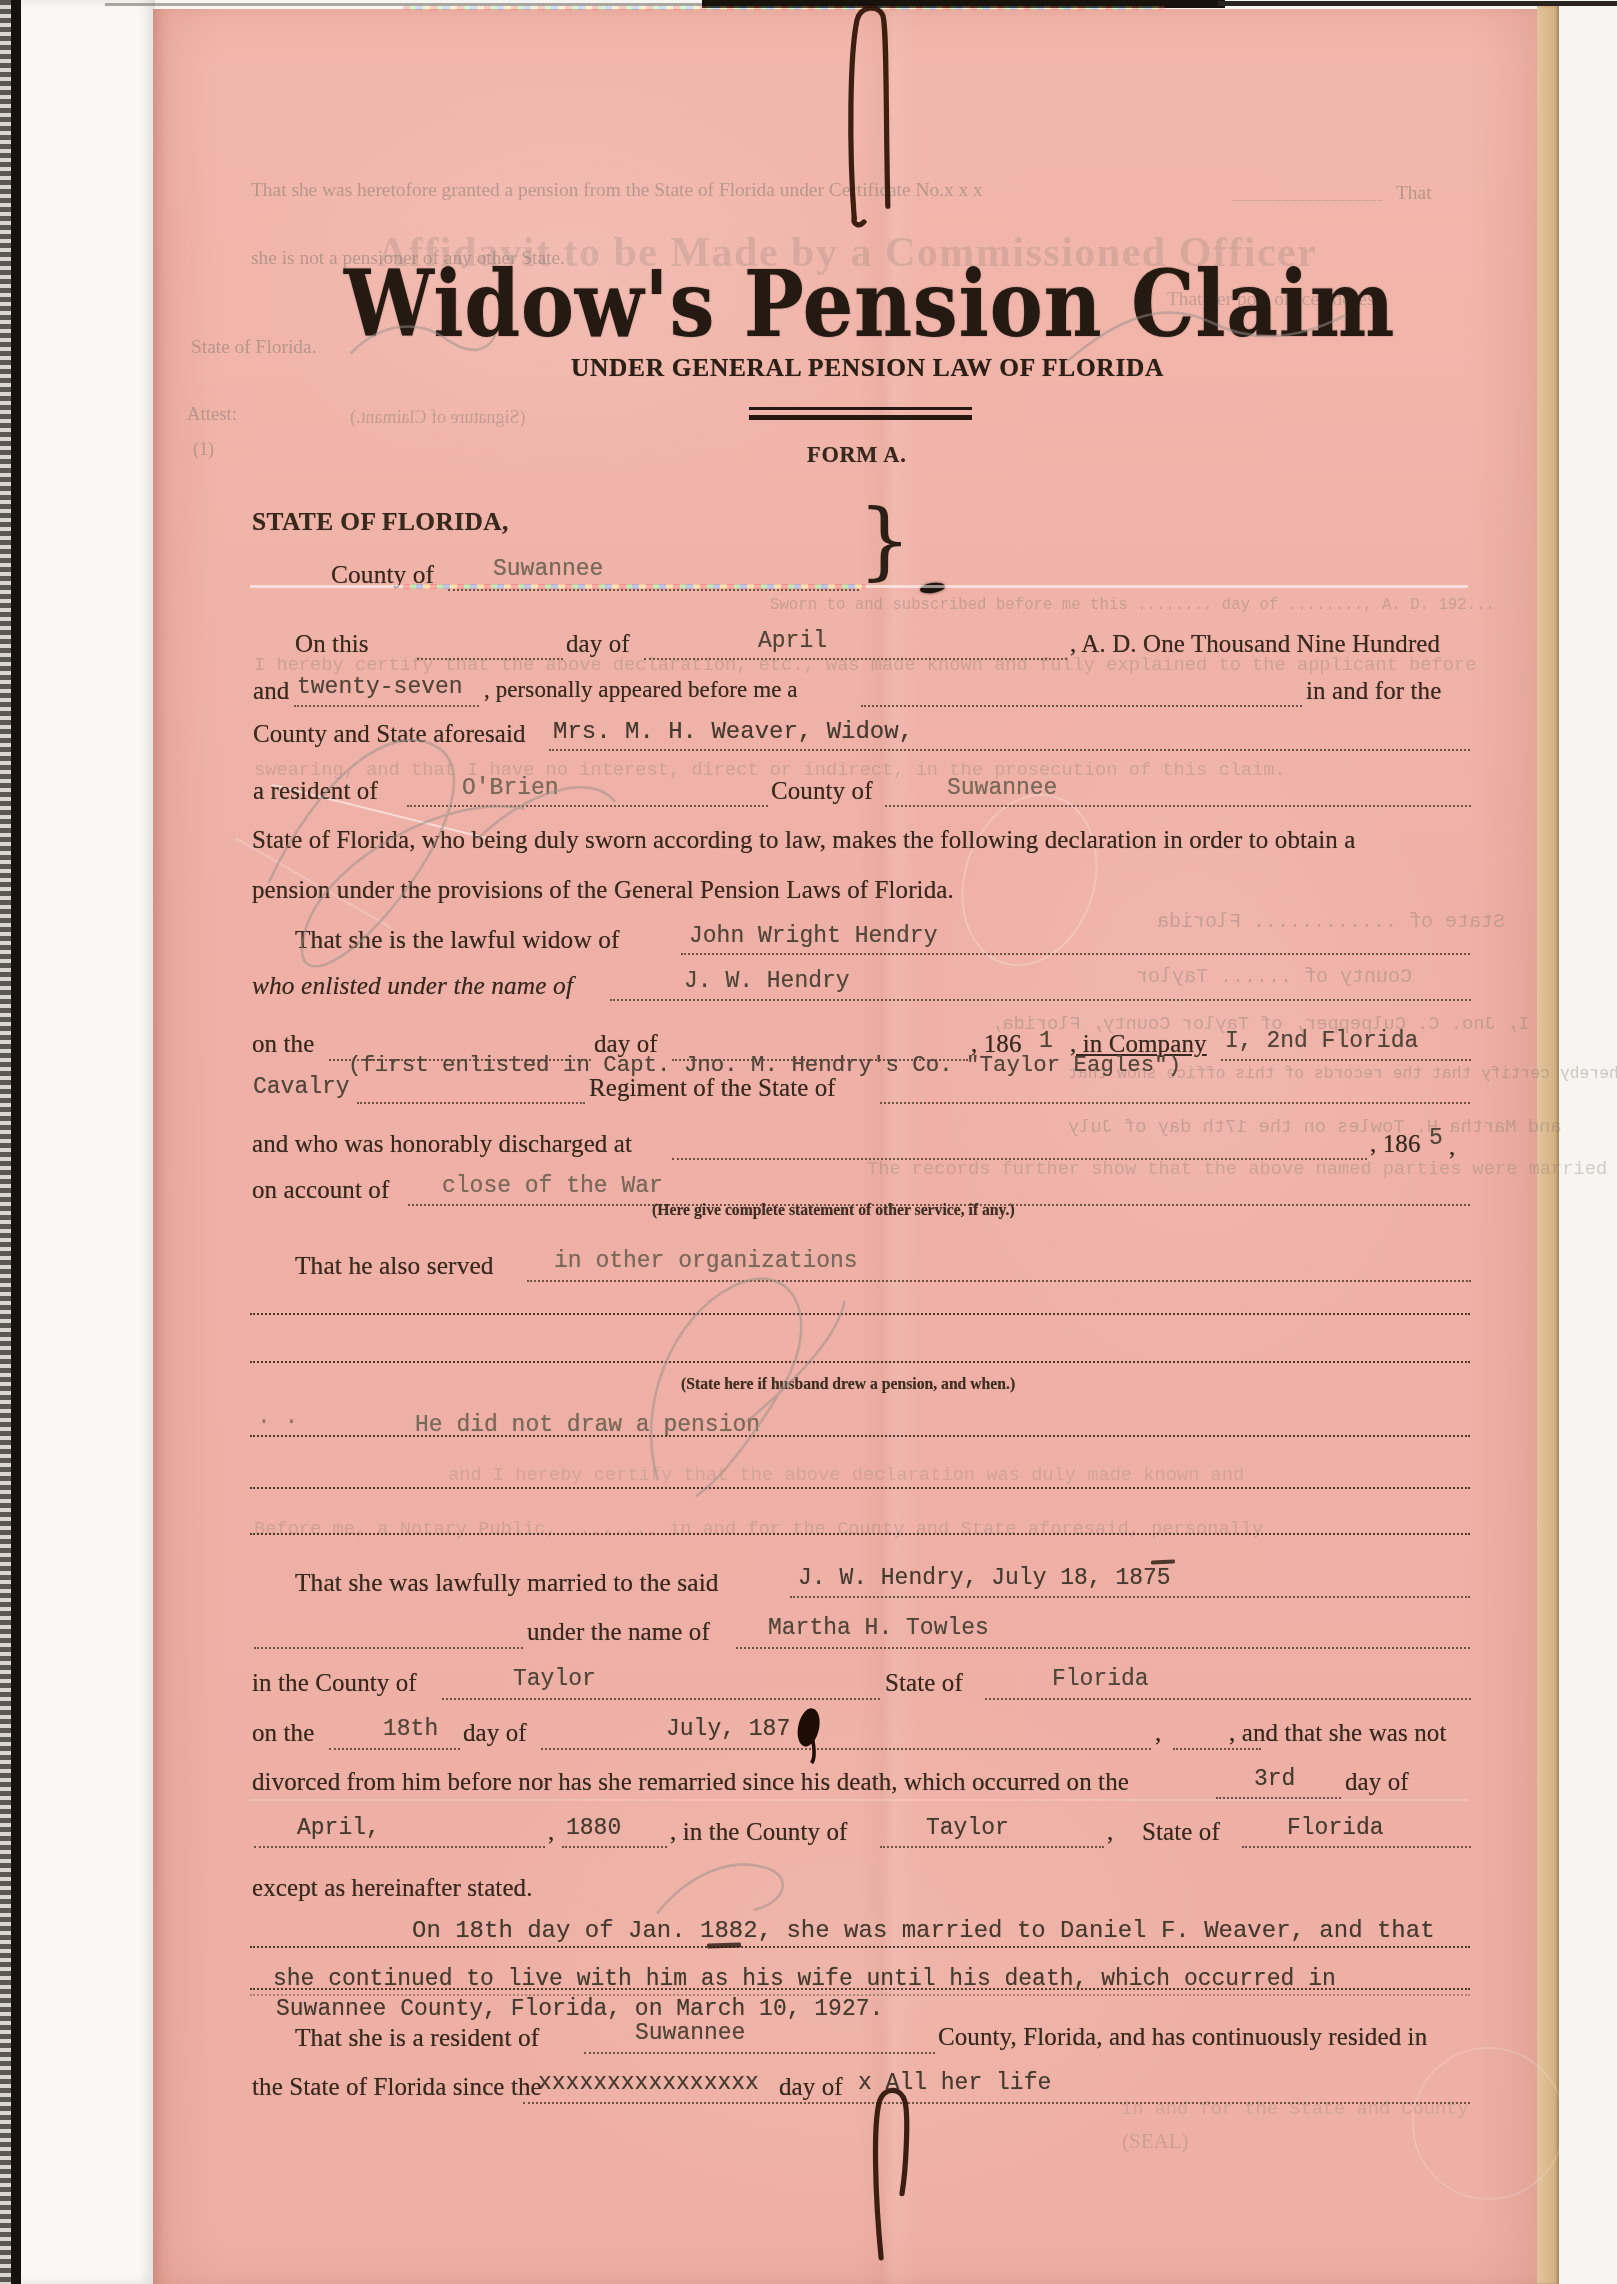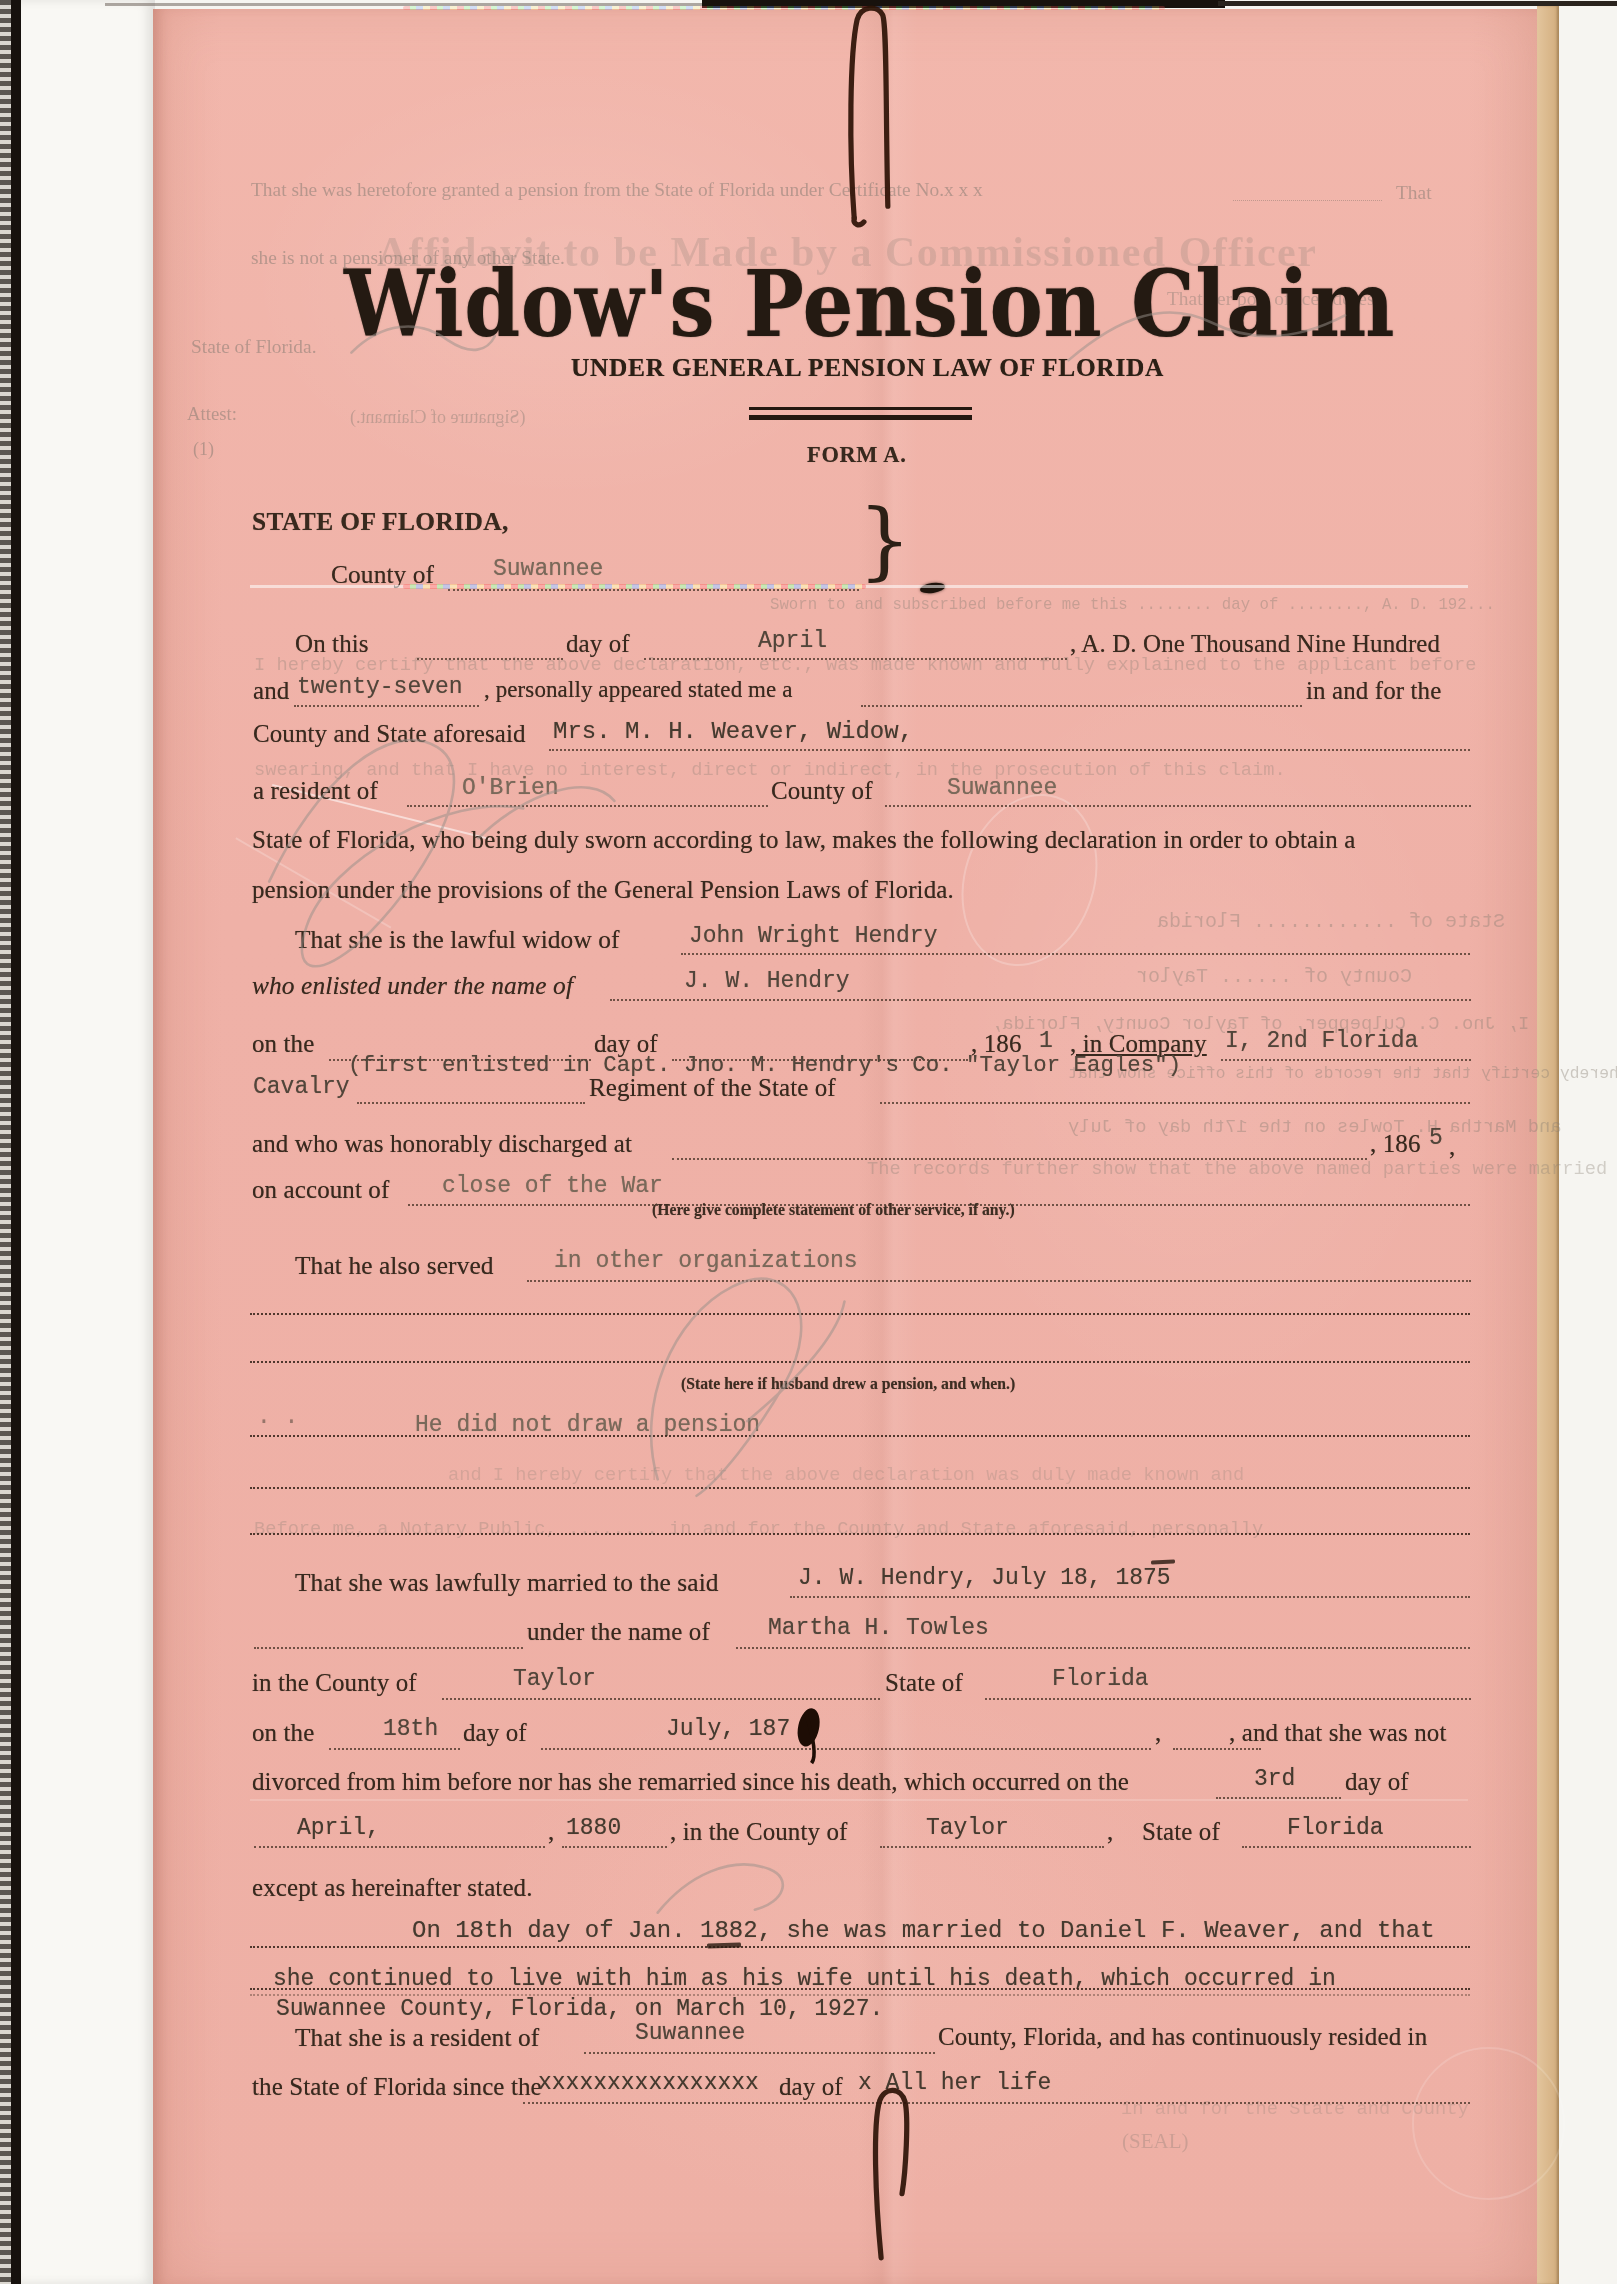--- a/index.html
+++ b/index.html
@@ -127,21 +127,21 @@
   <div class="abs p z4" style="left:295px;top:630px;">On this</div>
   <div class="abs dl z4" style="left:417px;top:658px;width:146px;"></div>
   <div class="abs p z4" style="left:566px;top:630px;">day of</div>
   <div class="abs dl z4" style="left:644px;top:658px;width:423px;"></div>
   <div class="abs t z4" style="left:758px;top:628px;">April</div>
   <div class="abs p z4" style="left:1070px;top:630px;">, A. D. One Thousand Nine Hundred</div>
 
   <div class="abs p z4" style="left:253px;top:677px;">and</div>
   <div class="abs dl z4" style="left:294px;top:705px;width:185px;"></div>
   <div class="abs t z4" style="left:297px;top:674px;">twenty-seven</div>
-  <div class="abs p z4" style="left:484px;top:677px;font-size:23px;">, personally appeared stated me a</div>
+  <div class="abs p z4" style="left:484px;top:677px;font-size:23px;">, personally appeared before me a</div>
   <div class="abs dl z4" style="left:861px;top:705px;width:441px;"></div>
   <div class="abs p z4" style="left:1306px;top:677px;">in and for the</div>
 
   <div class="abs p z4" style="left:253px;top:720px;">County and State aforesaid</div>
   <div class="abs dl z4" style="left:549px;top:749px;width:921px;"></div>
   <div class="abs t t32 dark z4" style="left:553px;top:718px;">Mrs. M. H. Weaver, Widow,</div>
 
   <div class="abs p z4" style="left:253px;top:777px;">a resident of</div>
   <div class="abs dl z4" style="left:407px;top:805px;width:361px;"></div>
   <div class="abs t fade z4" style="left:462px;top:775px;">O'Brien</div>

